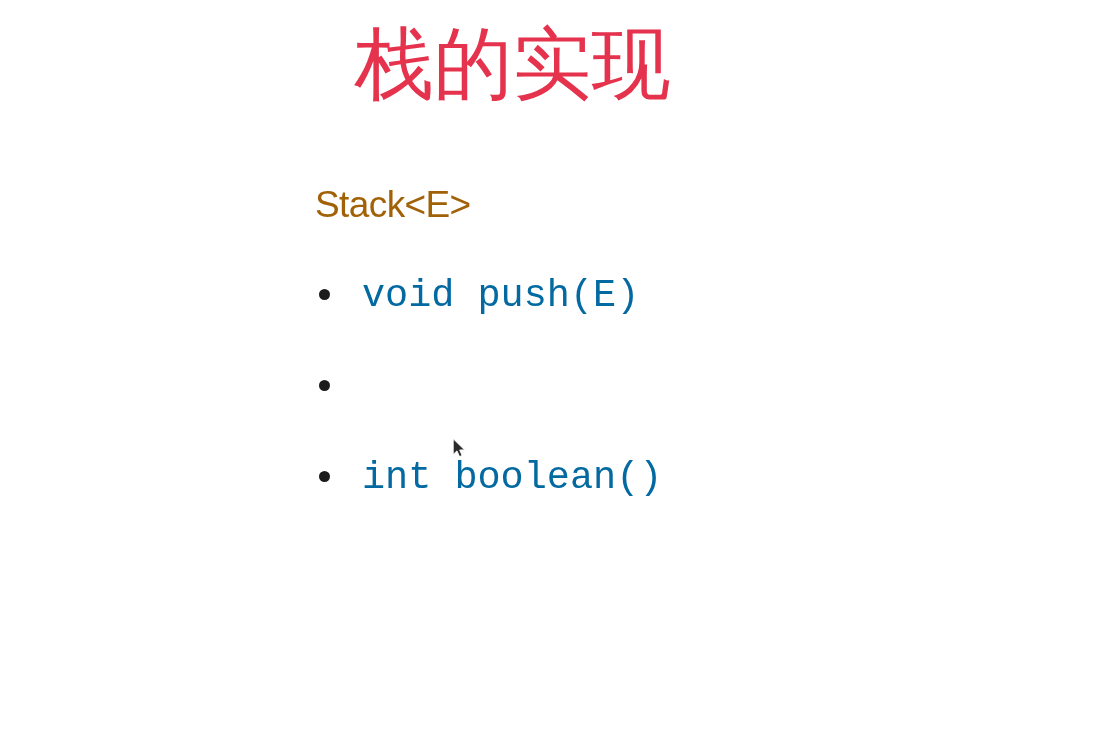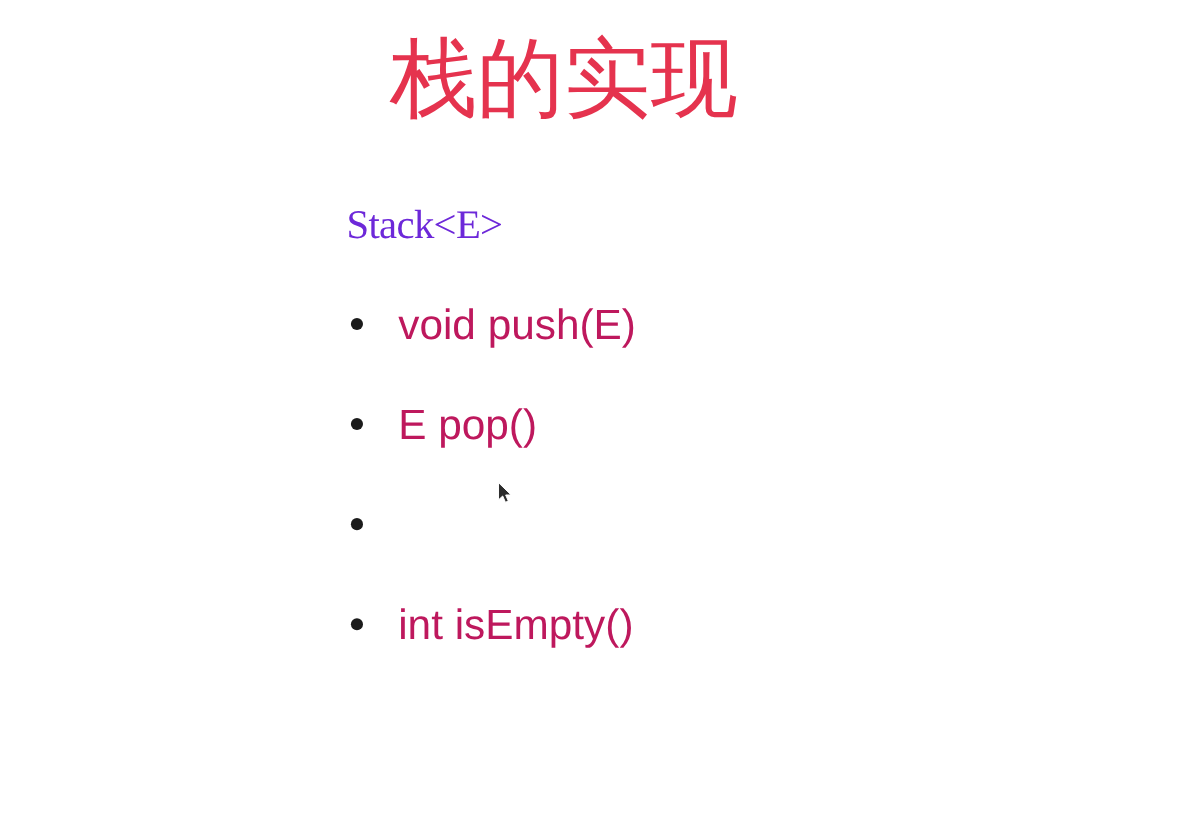--- a/index.html
+++ b/index.html
@@ -23,61 +23,61 @@
   }
 
   
   .slide-title {
     position: absolute;
     left: 0;
     top: 28px;
     width: 1025px;          
     text-align: center;
     color: #e5334e;
-    font-family: Liberation Sans, sans-serif;
+    font-family: Liberation Mono, monospace;
     font-size: 79px;
     font-weight: 400;
     line-height: 1.08;
     letter-spacing: 0px;
     white-space: nowrap;
     -webkit-font-smoothing: antialiased;
   }
 
   
   .body-block {
     position: absolute;
     left: 313px;
     top: 186px;
     width: 740px;
   }
 
   .class-signature {
-    font-family: Liberation Serif, serif;
+    font-family: Liberation Sans, sans-serif;
     font-size: 37px;
     line-height: 1.0;
-    color: #6d28d9;
+    color: #a16207;
     letter-spacing: -0.6px;
     white-space: nowrap;
     margin: 0 0 0 2px;
   }
 
   .method-list {
     list-style: none;
     margin: 0;
     padding: 0;
     position: relative;
     top: 50px;
   }
 
   .method-item {
     position: relative;
     height: 91px;
     padding-left: 49px;
-    color: #be185d;
-    font-family: Liberation Sans, sans-serif;
+    color: #0369a1;
+    font-family: Liberation Mono, monospace;
     font-size: 38.5px;
     line-height: 46px;
     white-space: nowrap;
     letter-spacing: 0px;
   }
 
   .method-item .bullet {
     position: absolute;
     left: 6px;
     top: 16px;
@@ -112,32 +112,28 @@
 
     <div class="class-signature">Stack&lt;E&gt;</div>
 
     <ul class="method-list">
 
       <li class="method-item">
         <span class="bullet"></span>
         <span class="method-text">void push(E)</span>
       </li>
 
-      <li class="method-item">
-        <span class="bullet"></span>
-        <span class="method-text">E pop()</span>
-      </li>
 
       <li class="method-item">
         <span class="bullet"></span>
       </li>
 
       <li class="method-item">
         <span class="bullet"></span>
-        <span class="method-text">int isEmpty()</span>
+        <span class="method-text">int boolean()</span>
       </li>
 
 
     </ul>
   </div>
 
   <svg class="mouse-cursor" viewBox="0 0 16 22">
     <path d="M1.2 0.8 L1.2 16.4 L5.0 12.9 L7.5 18.6 L10.1 17.5 L7.7 12.0 L12.6 11.9 Z" fill="#2b2b2b" stroke="#ffffff" stroke-width="0.9"></path>
   </svg>
 

